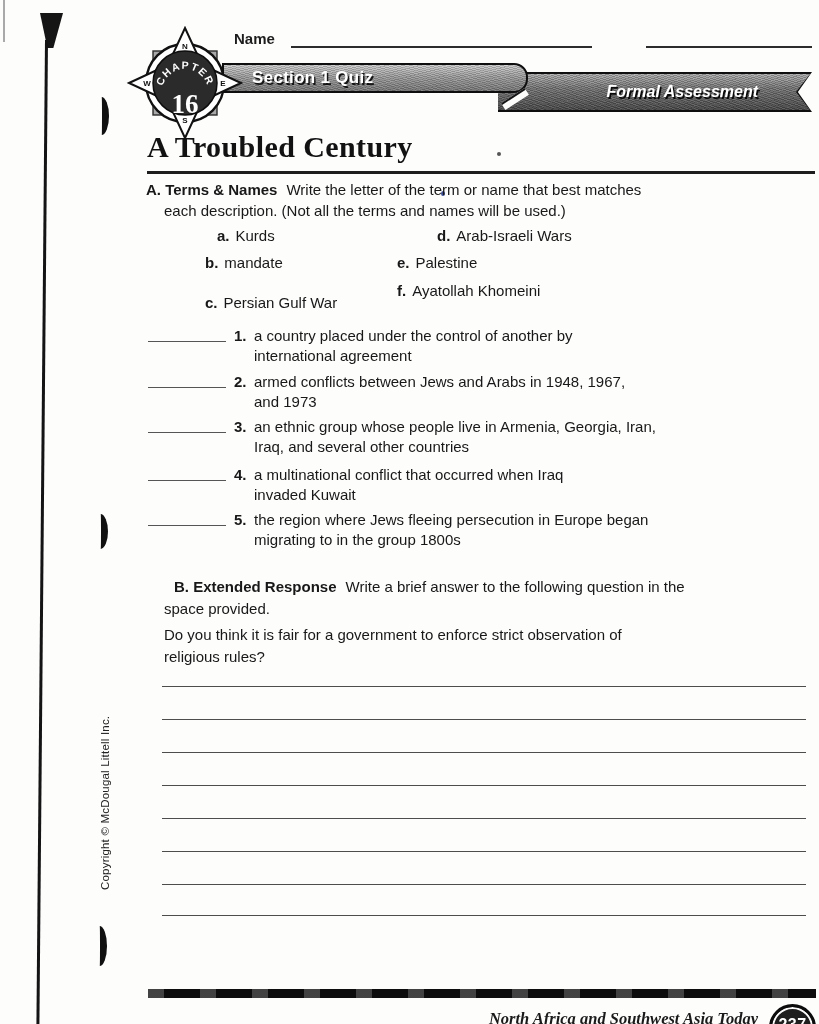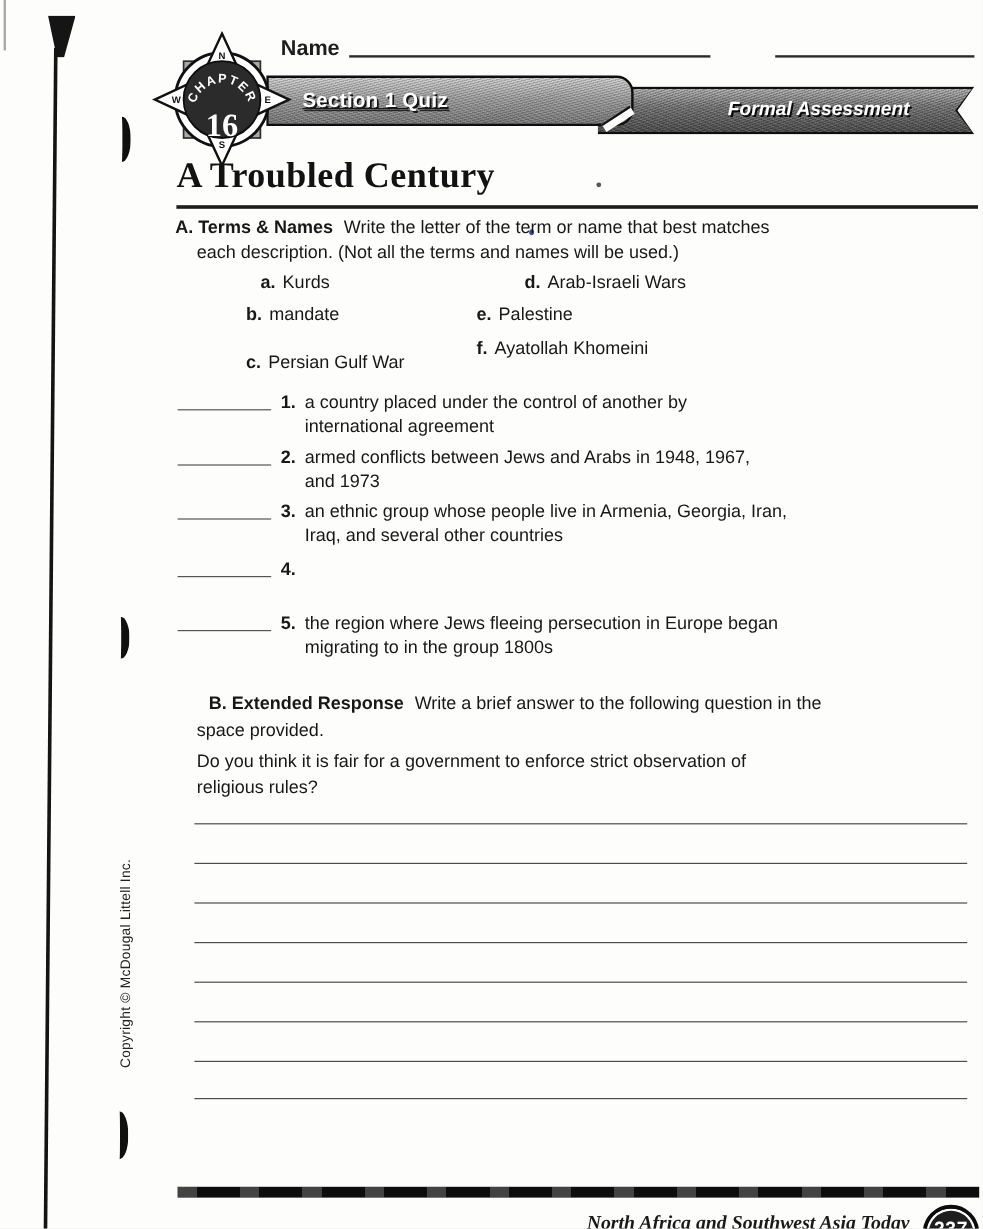--- a/index.html
+++ b/index.html
@@ -15,42 +15,42 @@
     clip-path:polygon(0 0,100% 0,58% 100%,32% 100%); }
   .edge-line { position:absolute; left:45px; top:40px; width:2.6px; height:990px; background:#141414;
     transform:rotate(0.5deg); transform-origin:50% 0; }
   .crescent { position:absolute; width:15px; border-right:7px solid #101010; border-radius:50%; }
   .c1 { left:94px; top:97px;  height:38px; }
   .c2 { left:93px; top:514px; height:35px; }
   .c3 { left:92px; top:926px; height:40px; }
   .speck-blue { position:absolute; left:441px; top:191px; width:4px; height:5px; background:#3c4d92; border-radius:50%; }
   .speck-gray { position:absolute; left:497px; top:152px; width:4px; height:4px; background:#555; border-radius:50%; }
   
-  .lbl { position:absolute; font-weight:600; font-size:18px; color:#1d1d1d; }
+  .lbl { position:absolute; font-weight:600; font-size:15px; color:#1d1d1d; }
   .name-lbl { left:234px; top:30px; }
   .date-lbl { left:601px; top:42px;margin-top:37px; }
   .fill-line { position:absolute; height:0; border-bottom:2px solid #2c2c2c; }
   .name-line { left:291px; top:46px; width:301px; }
   .date-line { left:646px; top:46px; width:166px; }
   .badge { position:absolute; left:126px; top:26px; width:118px; height:114px; z-index:4; }
   .badge .pt { fill:#fff; stroke:#111; stroke-width:2; }
   .badge .sq { fill:#a9a9a9; stroke:#2c2c2c; stroke-width:1.4; }
   .badge .ring { fill:#fff; stroke:#111; stroke-width:2.4; }
   .badge .disk { fill:#2b2b2b; stroke:#0d0d0d; stroke-width:1.5; }
   .compass-letter { font-family:"Liberation Sans",sans-serif; font-size:8px; font-weight:bold; fill:#111; text-anchor:middle; }
   .chapter-word { font-family:"Liberation Sans",sans-serif; font-size:10.5px; font-weight:bold; fill:#fff; letter-spacing:1.4px; text-anchor:middle; }
   .chapter-number { font-family:"Liberation Serif","DejaVu Serif",serif; font-size:27px; font-weight:bold; fill:#fff; text-anchor:middle; }
   .banner-quiz {
-    position:absolute; left:222px; top:63px; width:306px; height:42px; z-index:2;
+    position:absolute; left:222px; top:63px; width:306px; height:30px; z-index:2;
     border:2px solid #0e0e0e; border-radius:0 14px 14px 0;
     background:
       repeating-linear-gradient(27deg, rgba(255,255,255,.13) 0 1px, transparent 1px 3px),
       repeating-linear-gradient(-14deg, rgba(0,0,0,.20) 0 1px, transparent 1px 2px),
       linear-gradient(180deg,#cfcfcf 0%,#9f9f9f 45%,#787878 100%);
-    display:flex; align-items:center; padding-left:28px;text-decoration:underline;
+    display:flex; align-items:center; padding-left:28px;
   }
   .banner-quiz span { color:#fff; font-size:17px; font-weight:bold; letter-spacing:.3px;
     text-shadow:1.5px 1.5px 0 rgba(0,0,0,.85); }
   .banner-fa-outer { position:absolute; left:498px; top:72px; width:314px; height:40px; z-index:1;
     background:#0e0e0e; clip-path:polygon(0 0,100% 0,95.5% 50%,100% 100%,0 100%); }
   .banner-fa-inner { position:absolute; left:0; top:2px; right:2px; bottom:2px;
     clip-path:polygon(0 0,100% 0,95.5% 50%,100% 100%,0 100%);
     background:
       repeating-linear-gradient(24deg, rgba(255,255,255,.10) 0 1px, transparent 1px 3px),
       repeating-linear-gradient(-18deg, rgba(0,0,0,.25) 0 1px, transparent 1px 2px),
@@ -183,20 +183,24 @@
     <div class="q-blank"></div>
     <b class="q-num">3.</b>
     <div class="q-text">
       <div>an ethnic group whose people live in Armenia, Georgia, Iran,</div>
       <div>Iraq, and several other countries</div>
     </div>
   </div>
   <div class="question q3">
     <div class="q-blank"></div>
     <b class="q-num">4.</b>
+    <div class="q-text">
+      <div>a multinational conflict that occurred when Iraq</div>
+      <div>invaded Kuwait</div>
+    </div>
   </div>
   <div class="question q4">
     <div class="q-blank"></div>
     <b class="q-num">5.</b>
     <div class="q-text">
       <div>the region where Jews fleeing persecution in Europe began</div>
       <div>migrating to in the group 1800s</div>
     </div>
   </div>
 

